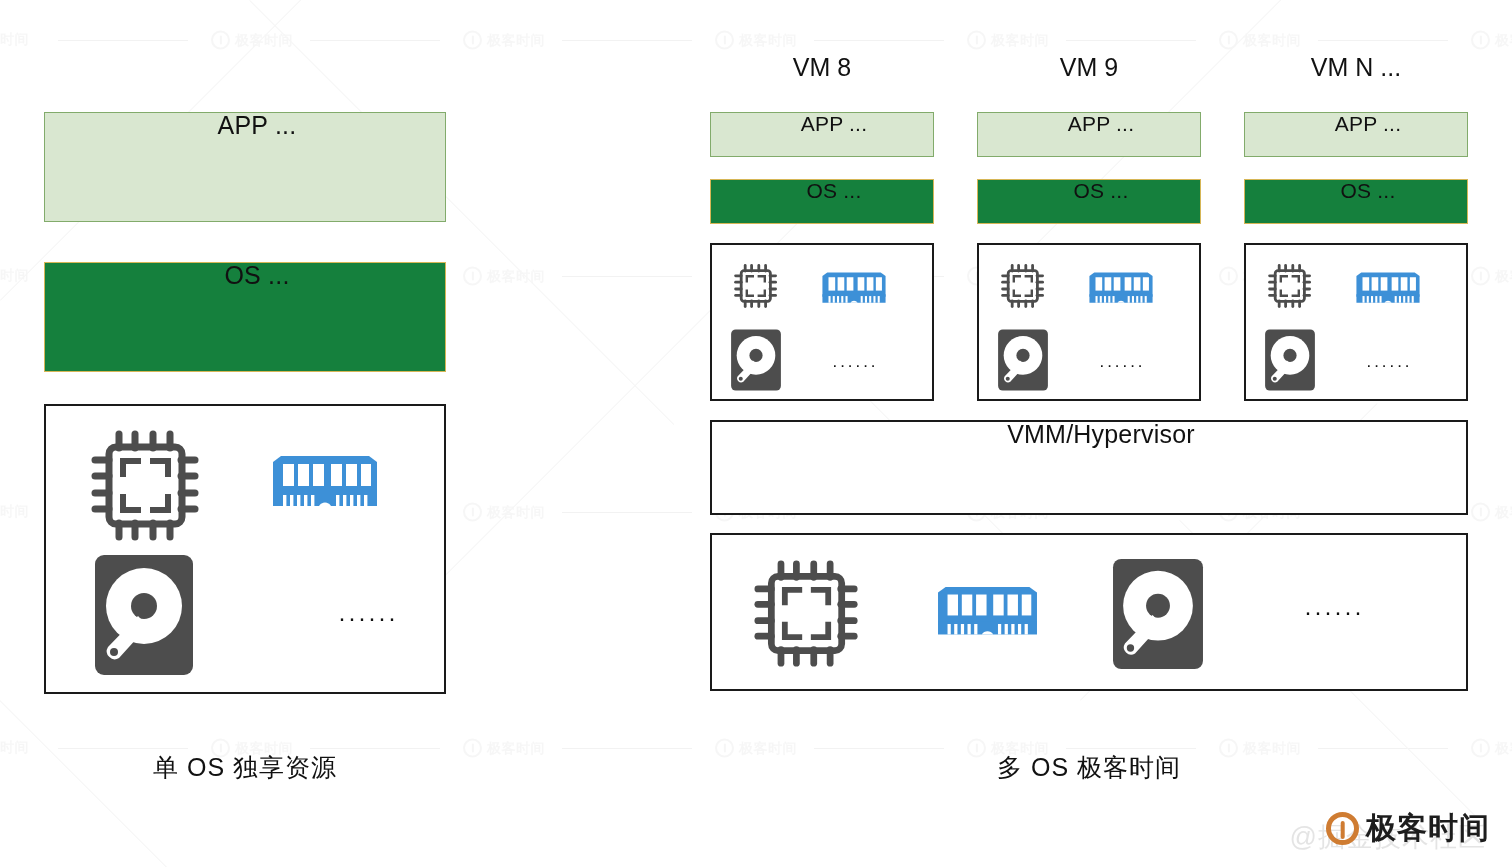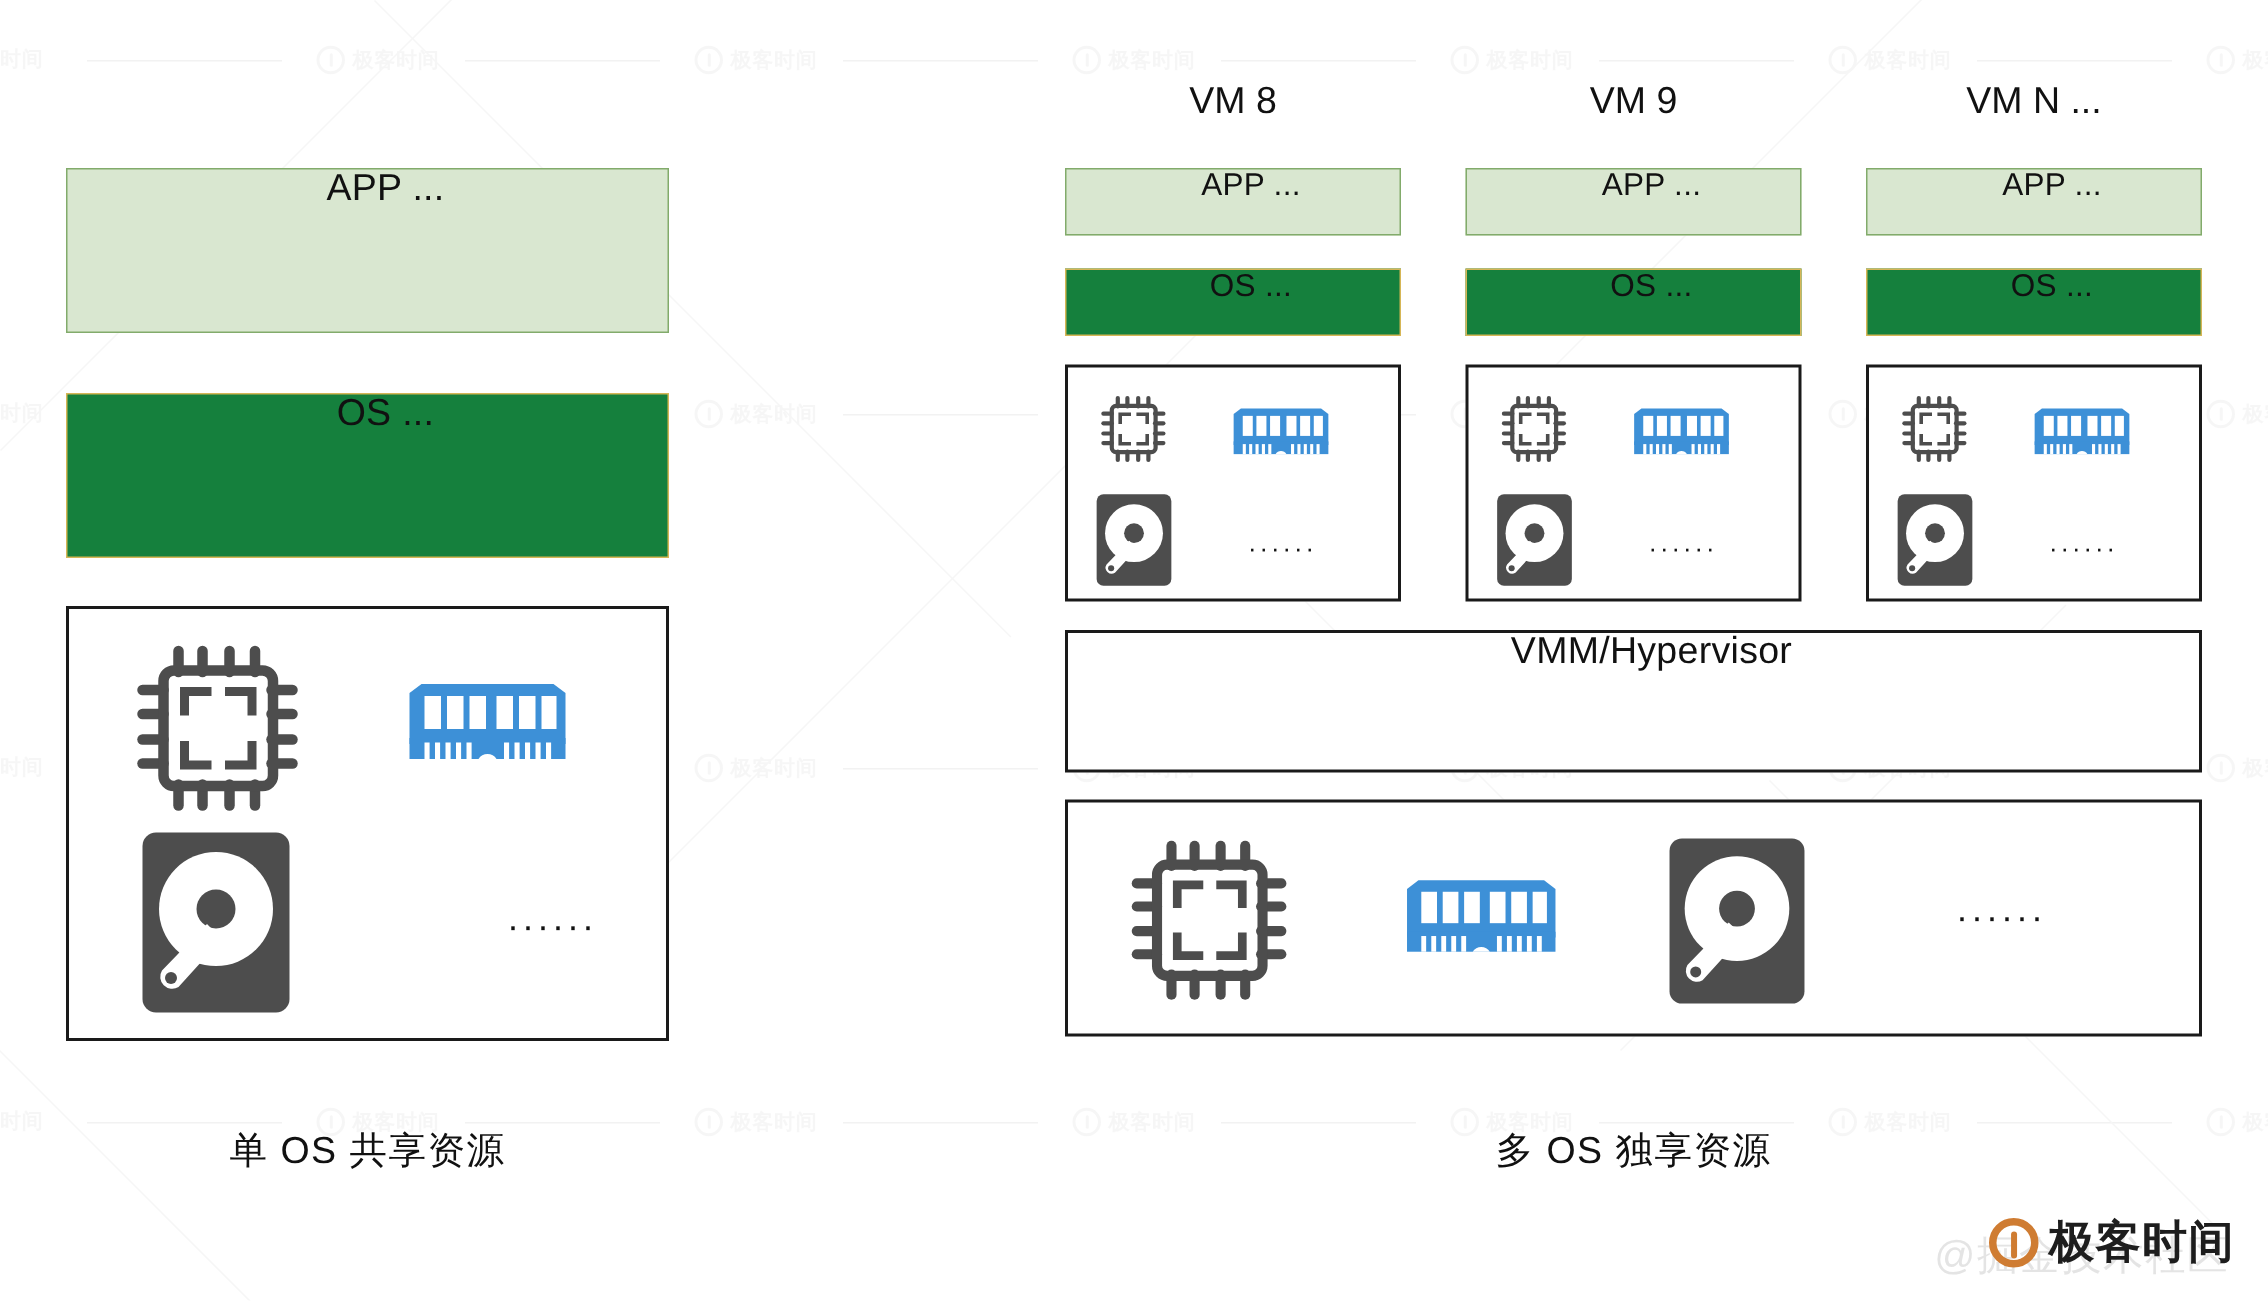--- a/index.html
+++ b/index.html
@@ -419,21 +419,21 @@
           <circle cx="50" cy="52" r="38" fill="#ffffff"></circle>
           <circle cx="50" cy="52" r="13" fill="#4d4d4d"></circle>
           <path d="M44,62 L54,72 L25,104 a8,8 0 0 1 -11,-11 Z" fill="#ffffff"></path>
           <circle cx="20" cy="98" r="4" fill="#4d4d4d"></circle>
         </svg>
       </span>
 
       <span class="dots" style="left:292px; top:200px; font-size:24px;">······</span>
     </div>
 
-    <div class="caption" style="left:44px; top:755px; width:402px;">单 OS 共享资源</div>
+    <div class="caption" style="left:44px; top:755px; width:402px;">单 OS 独享资源</div>
   </div>
 
   <div>
 
     <div class="vm-title" style="left:710px; top:55px; width:224px;">VM 8</div>
 
     <div class="node app-box" style="left:710px; top:112px; width:224px; height:45px;">
       <span class="box-label small">APP ...</span>
     </div>
 
@@ -734,21 +734,21 @@
           <rect x="1" y="1" width="98" height="120" rx="9" ry="9" fill="#4d4d4d"></rect>
           <circle cx="50" cy="52" r="38" fill="#ffffff"></circle>
           <circle cx="50" cy="52" r="13" fill="#4d4d4d"></circle>
           <path d="M44,62 L54,72 L25,104 a8,8 0 0 1 -11,-11 Z" fill="#ffffff"></path>
           <circle cx="20" cy="98" r="4" fill="#4d4d4d"></circle>
         </svg>
       </span>
       <span class="dots" style="left:592px; top:65px; font-size:24px;">······</span>
     </div>
 
-    <div class="caption" style="left:710px; top:755px; width:758px;">多 OS 独享资源</div>
+    <div class="caption" style="left:710px; top:755px; width:758px;">多 OS 极客时间</div>
   </div>
 </div>
 
 <div id="brand-sub">@掘金技术社区</div>
 <div id="brand">
   <span class="brand-mark"></span>
   <span class="brand-text">极客时间</span>
 </div>
 
 </body></html>

